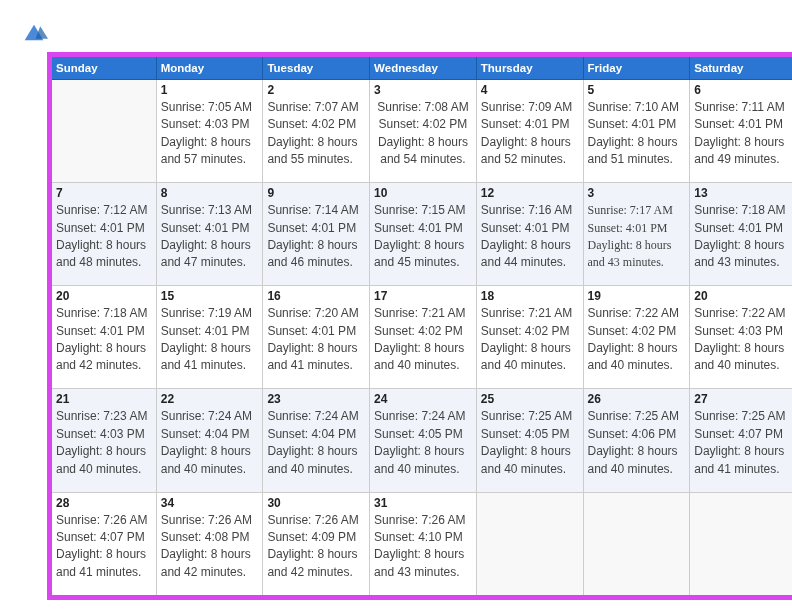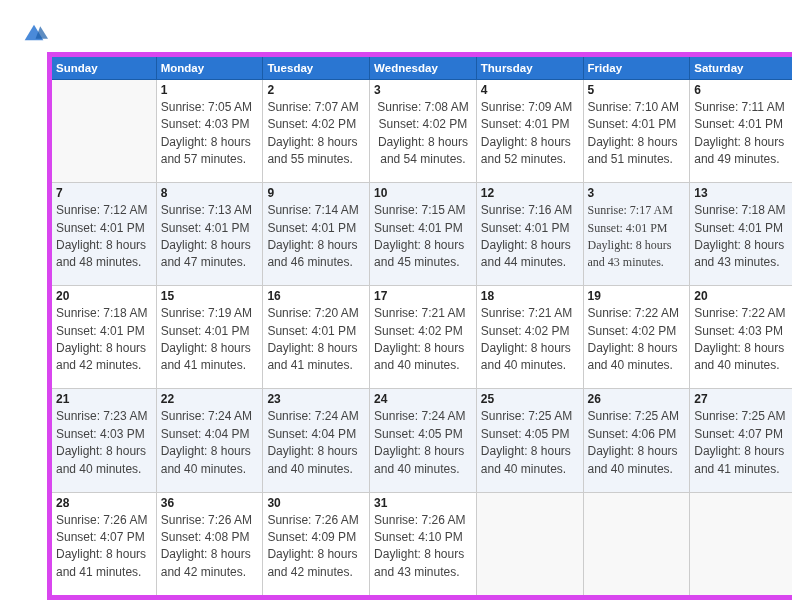--- a/index.html
+++ b/index.html
@@ -339,21 +339,21 @@
         </tr>
         <tr>
           <td>
             <span class="day-number">28</span>
             <div class="day-detail" style="white-space: pre-line;">Sunrise: 7:26 AM
 Sunset: 4:07 PM
 Daylight: 8 hours
 and 41 minutes.</div>
           </td>
           <td>
-            <span class="day-number">36</span>
+            <span class="day-number">34</span>
             <div class="day-detail" style="white-space: pre-line;">Sunrise: 7:26 AM
 Sunset: 4:08 PM
 Daylight: 8 hours
 and 42 minutes.</div>
           </td>
           <td>
             <span class="day-number">30</span>
             <div class="day-detail" style="white-space: pre-line;">Sunrise: 7:26 AM
 Sunset: 4:09 PM
 Daylight: 8 hours

